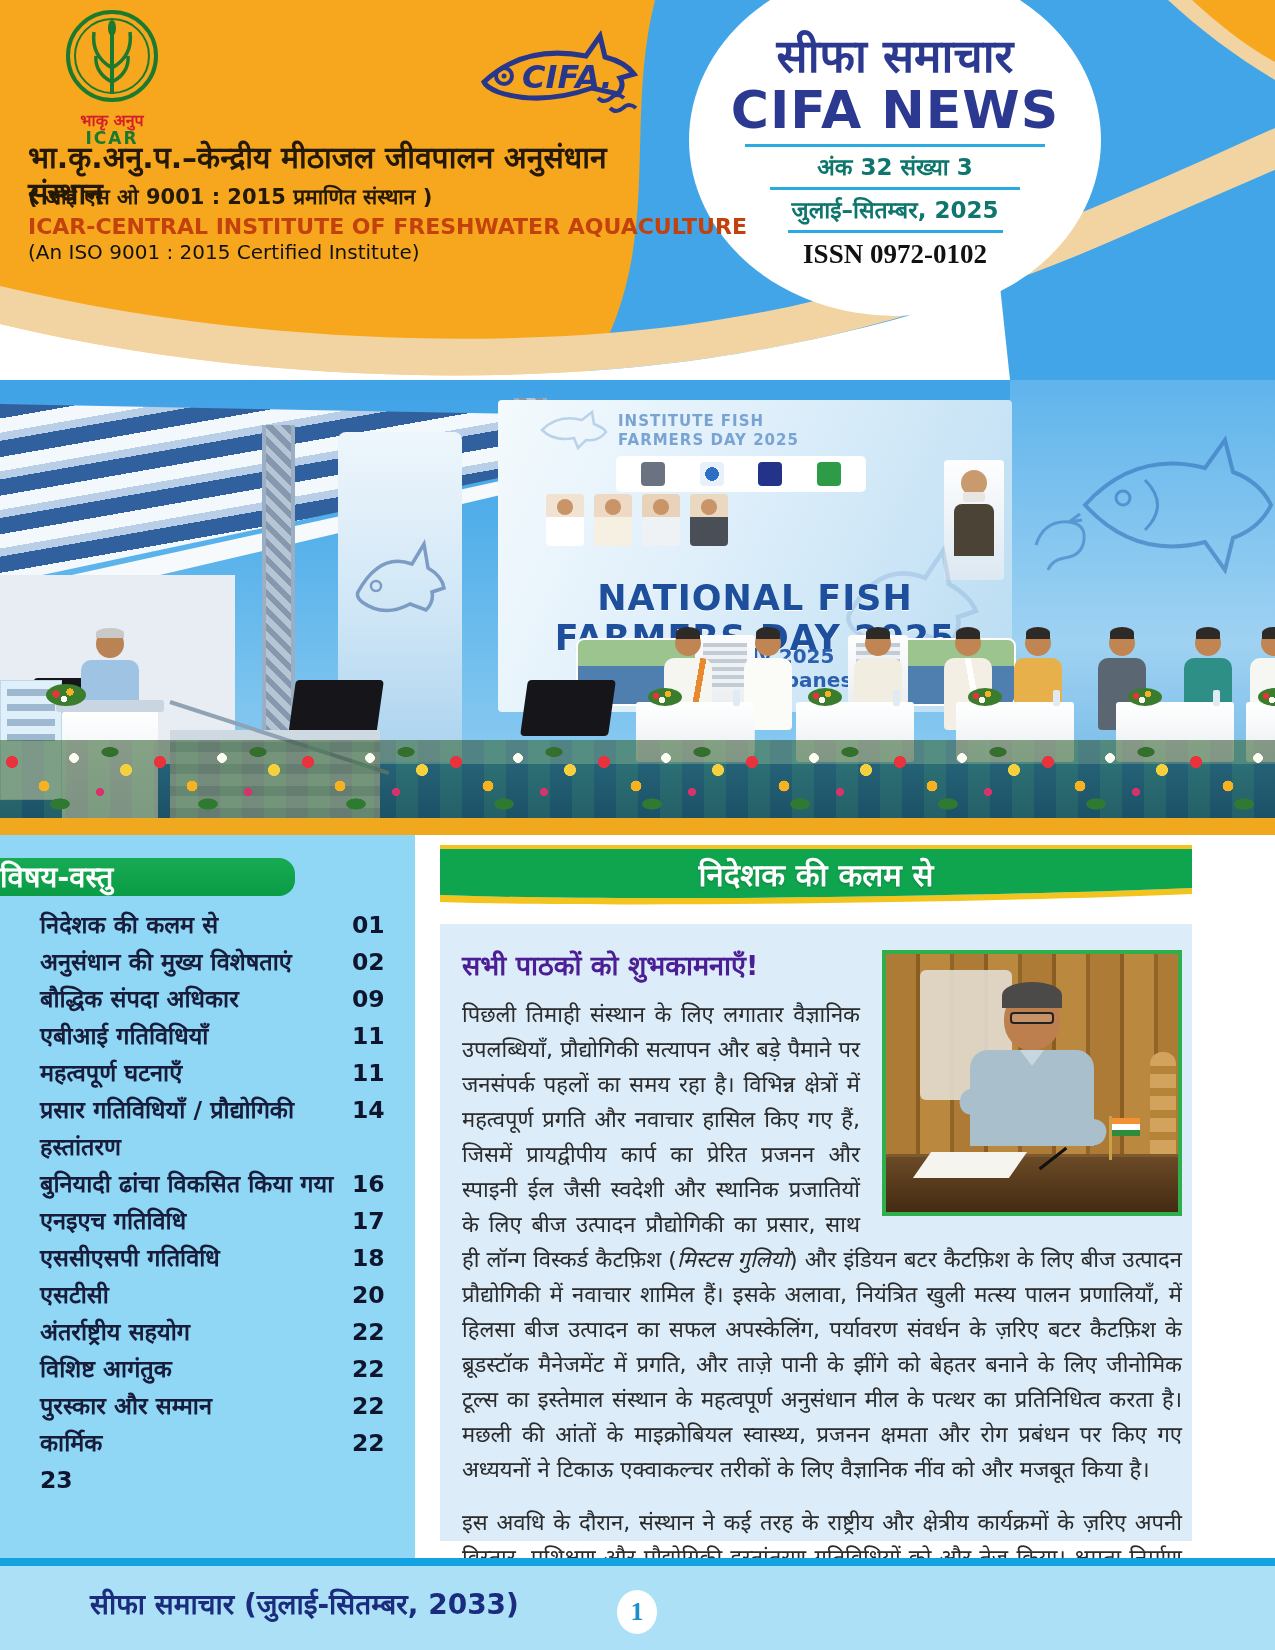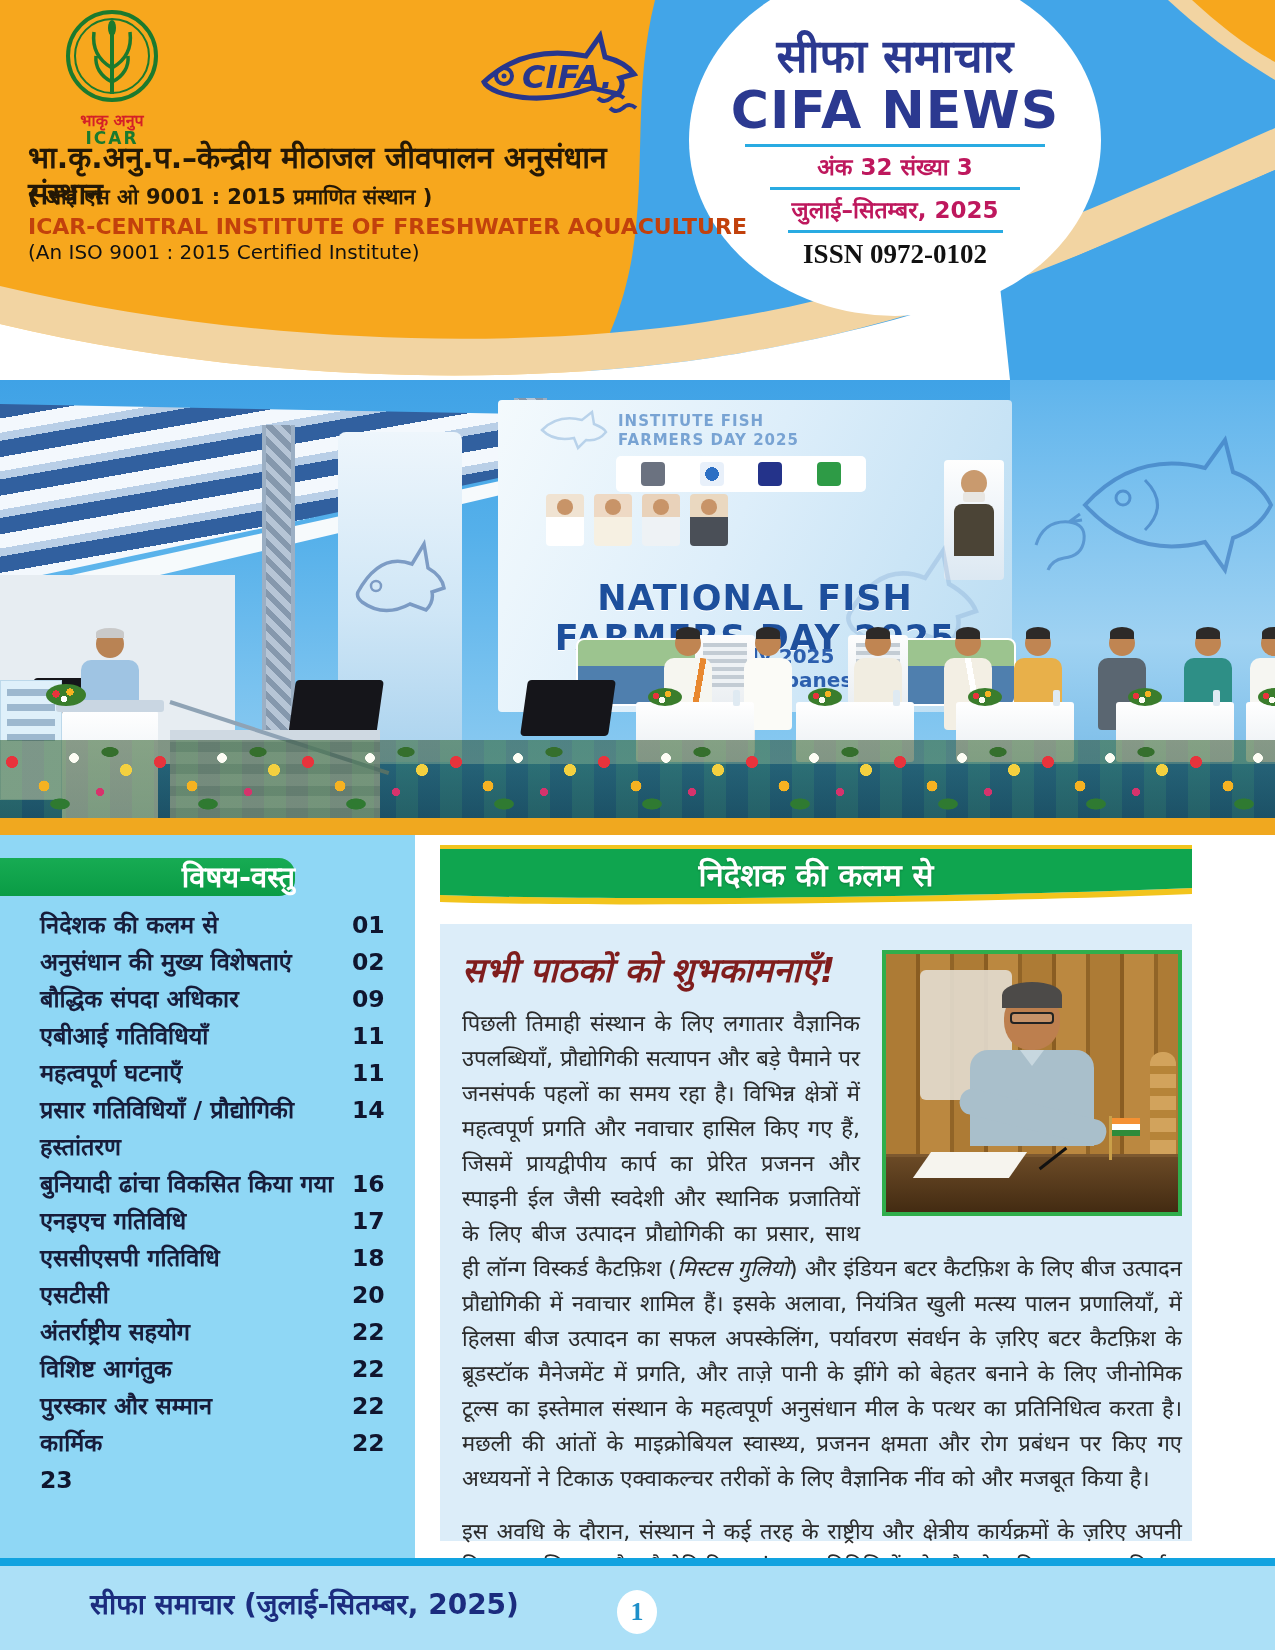--- a/index.html
+++ b/index.html
@@ -14,21 +14,21 @@
   .icar-logo .en{color:#1b7a2e;font-weight:bold;font-size:17px;letter-spacing:2px;line-height:19px;}
   .cifa-logo{position:absolute;left:470px;top:26px;}
   .inst-hi{position:absolute;left:28px;top:140px;width:640px;font-size:30px;font-weight:bold;color:#241806;line-height:36px;}
   .inst-iso-hi{position:absolute;left:28px;top:182px;font-size:21px;font-weight:bold;color:#241806;}
   .inst-en{position:absolute;left:28px;top:214px;font-size:22px;font-weight:bold;color:#c2410c;}
   .inst-iso-en{position:absolute;left:28px;top:240px;font-size:20px;font-weight:normal;color:#111;}
   .masthead{position:absolute;left:690px;top:0;width:410px;text-align:center;color:#2B3990;}
   .mh-hi{margin-top:30px;font-size:46px;font-weight:bold;line-height:52px;}
   .mh-en{font-size:52px;font-weight:bold;letter-spacing:1px;line-height:56px;}
   .mh-rule{height:3px;background:#29ABE2;margin:6px auto;}
-  .mh-issue,.mh-period{font-size:23px;font-weight:bold;color:#be185d;line-height:28px;}
+  .mh-issue,.mh-period{font-size:23px;font-weight:bold;color:#0f766e;line-height:28px;}
   .mh-issn{font-family:"Liberation Serif","DejaVu Serif",serif;font-size:27px;font-weight:bold;color:#111;}
   
   .photo{position:absolute;left:0;top:380px;width:1275px;height:438px;overflow:hidden;
          background:linear-gradient(180deg,#3fa2e6 0%,#55b0ea 35%,#79c2ef 70%,#96cff2 100%);}
   .rightpanel{position:absolute;right:0;top:0;width:265px;height:100%;
          background:linear-gradient(180deg,#5fb4ec 0%,#9fd2f2 60%,#6cb4e4 100%);}
   .canopy{position:absolute;left:0;top:0;width:640px;height:300px;
          background:repeating-linear-gradient(170deg,#f3f8fd 0 14px,#b9cfe7 14px 22px,#31609f 22px 38px);
          clip-path:polygon(0 8%,97% 12%,97% 24%,0 68%);}
   .canopy-edge{position:absolute;left:0;top:0;width:640px;height:310px;background:#f6fafc;
@@ -119,21 +119,21 @@
   .speakerman .pb{width:58px;height:52px;margin:2px auto 0;border-radius:10px 10px 0 0;background:#9fc4e3;}
   .stairs{position:absolute;left:170px;top:350px;width:210px;height:88px;
       background:repeating-linear-gradient(180deg,#cfd9e2 0 12px,#aebdc9 12px 22px);}
   .stairs::before{content:"";position:absolute;left:0;top:-30px;width:230px;height:4px;background:#8fa3b5;transform:rotate(18deg);transform-origin:left;}
   
   .orange-strip{position:absolute;left:0;top:818px;width:1275px;height:17px;background:#F0A81F;}
   
   .sidebar{position:absolute;left:0;top:835px;width:415px;height:723px;background:#8FD7F5;}
   .toc-header{position:absolute;left:0;top:23px;width:295px;height:38px;border-radius:0 16px 16px 0;
       background:linear-gradient(180deg,#17ab53,#0a9c45);color:#fff;font-size:29px;font-weight:bold;
-      text-align:right;line-height:38px;}
+      text-align:left;line-height:38px;}
   .toc-list{position:absolute;left:40px;top:72px;width:352px;}
   .toc-row{display:flex;align-items:flex-start;font-size:23.5px;font-weight:bold;color:#171c3a;line-height:37px;}
   .toc-label{flex:1;padding-right:6px;}
   .toc-page{width:40px;text-align:right;padding-right:10px;color:#10152e;}
   
   .ribbon{position:absolute;left:440px;top:845px;width:752px;height:62px;}
   .ribbon svg{position:absolute;left:0;top:0;}
   .ribbon .rb-text{position:absolute;left:0;top:8px;width:100%;text-align:center;color:#fff;
       font-size:31px;font-weight:bold;text-shadow:0 1px 2px rgba(0,0,0,.25);}
   .content-box{position:absolute;left:440px;top:924px;width:752px;height:617px;background:#DCEDF9;
@@ -149,21 +149,21 @@
   .dp-shirt::before{content:"";position:absolute;left:50px;top:0;width:24px;height:16px;background:#c7d7df;clip-path:polygon(0 0,100% 0,50% 100%);}
   .dp-arm{position:absolute;left:72px;top:150px;width:150px;height:26px;background:#a9bfcb;border-radius:12px;transform:rotate(14deg);}
   .dp-desk{position:absolute;left:0;bottom:0;width:100%;height:58px;background:linear-gradient(180deg,#6b4a26,#432b12);border-top:3px solid #7d5930;}
   .dp-paper{position:absolute;left:36px;bottom:34px;width:96px;height:26px;background:#f6f4ee;transform:skewX(-35deg);}
   .dp-pen{position:absolute;left:150px;bottom:52px;width:34px;height:3px;background:#111;transform:rotate(-38deg);}
   .dp-flagpole{position:absolute;right:66px;bottom:52px;width:3px;height:44px;background:#caa049;}
   .dp-flag{position:absolute;right:38px;bottom:76px;width:28px;height:18px;
       background:linear-gradient(180deg,#f59133 0 33%,#fff 33% 66%,#2e8b3a 66%);}
   .dp-baluster{position:absolute;right:2px;bottom:0;width:26px;height:160px;border-radius:12px;
       background:repeating-linear-gradient(180deg,#d2a35c 0 14px,#b68438 14px 22px);}
-  .greeting{font-size:34px;font-weight:bold;color:#7f1d1d;margin:4px 0 14px;font-style:italic;}
+  .greeting{font-size:27px;font-weight:bold;color:#4c1d95;margin:4px 0 14px;}
   .content-box p{font-size:22px;line-height:35px;text-align:justify;margin:0 0 18px;}
   
   .footer-line{position:absolute;left:0;top:1558px;width:1275px;height:8px;background:#12A3E0;}
   .footer-band{position:absolute;left:0;top:1566px;width:1275px;height:84px;background:#ACE0F7;}
   .footer-text{position:absolute;left:90px;top:18px;font-size:28px;font-weight:bold;color:#1B2C7E;}
   .page-circle{position:absolute;left:617px;top:24px;width:40px;height:44px;border-radius:50%;background:#fff;
       text-align:center;line-height:44px;font-family:"Liberation Serif","DejaVu Serif",serif;
       font-size:26px;font-weight:bold;color:#1e8fc9;}
 </style>
 </head>
@@ -450,17 +450,17 @@
       <div class="dp-flagpole"></div>
       <div class="dp-flag"></div>
     </div>
     <div class="greeting">सभी पाठकों को शुभकामनाएँ!</div>
     <p><span>पिछली तिमाही संस्थान के लिए लगातार वैज्ञानिक उपलब्धियाँ, प्रौद्योगिकी सत्यापन और बड़े पैमाने पर जनसंपर्क पहलों का समय रहा है। विभिन्न क्षेत्रों में महत्वपूर्ण प्रगति और नवाचार हासिल किए गए हैं, जिसमें प्रायद्वीपीय कार्प का प्रेरित प्रजनन और स्पाइनी ईल जैसी स्वदेशी और स्थानिक प्रजातियों के लिए बीज उत्पादन प्रौद्योगिकी का प्रसार, साथ ही लॉन्ग विस्कर्ड कैटफ़िश (</span><i>मिस्टस गुलियो</i><span>) और इंडियन बटर कैटफ़िश के लिए बीज उत्पादन प्रौद्योगिकी में नवाचार शामिल हैं। इसके अलावा, नियंत्रित खुली मत्स्य पालन प्रणालियाँ, में हिलसा बीज उत्पादन का सफल अपस्केलिंग, पर्यावरण संवर्धन के ज़रिए बटर कैटफ़िश के ब्रूडस्टॉक मैनेजमेंट में प्रगति, और ताज़े पानी के झींगे को बेहतर बनाने के लिए जीनोमिक टूल्स का इस्तेमाल संस्थान के महत्वपूर्ण अनुसंधान मील के पत्थर का प्रतिनिधित्व करता है। मछली की आंतों के माइक्रोबियल स्वास्थ्य, प्रजनन क्षमता और रोग प्रबंधन पर किए गए अध्ययनों ने टिकाऊ एक्वाकल्चर तरीकों के लिए वैज्ञानिक नींव को और मजबूत किया है।</span></p>
     <p>इस अवधि के दौरान, संस्थान ने कई तरह के राष्ट्रीय और क्षेत्रीय कार्यक्रमों के ज़रिए अपनी विस्तार, प्रशिक्षण और प्रौद्योगिकी हस्तांतरण गतिविधियों को और तेज़ किया। क्षमता निर्माण कार्यक्रम, एक्सपोज़र विज़िट, डेमोंस्ट्रेशन और तकनीकी मार्गदर्शन कई</p>
   </div>
 
   <div class="footer-line"></div>
   <div class="footer-band">
-    <span class="footer-text">सीफा समाचार (जुलाई-सितम्बर, 2025)</span>
+    <span class="footer-text">सीफा समाचार (जुलाई-सितम्बर, 2033)</span>
     <span class="page-circle"><span>1</span></span>
   </div>
 
 </div>
 
 </body></html>

